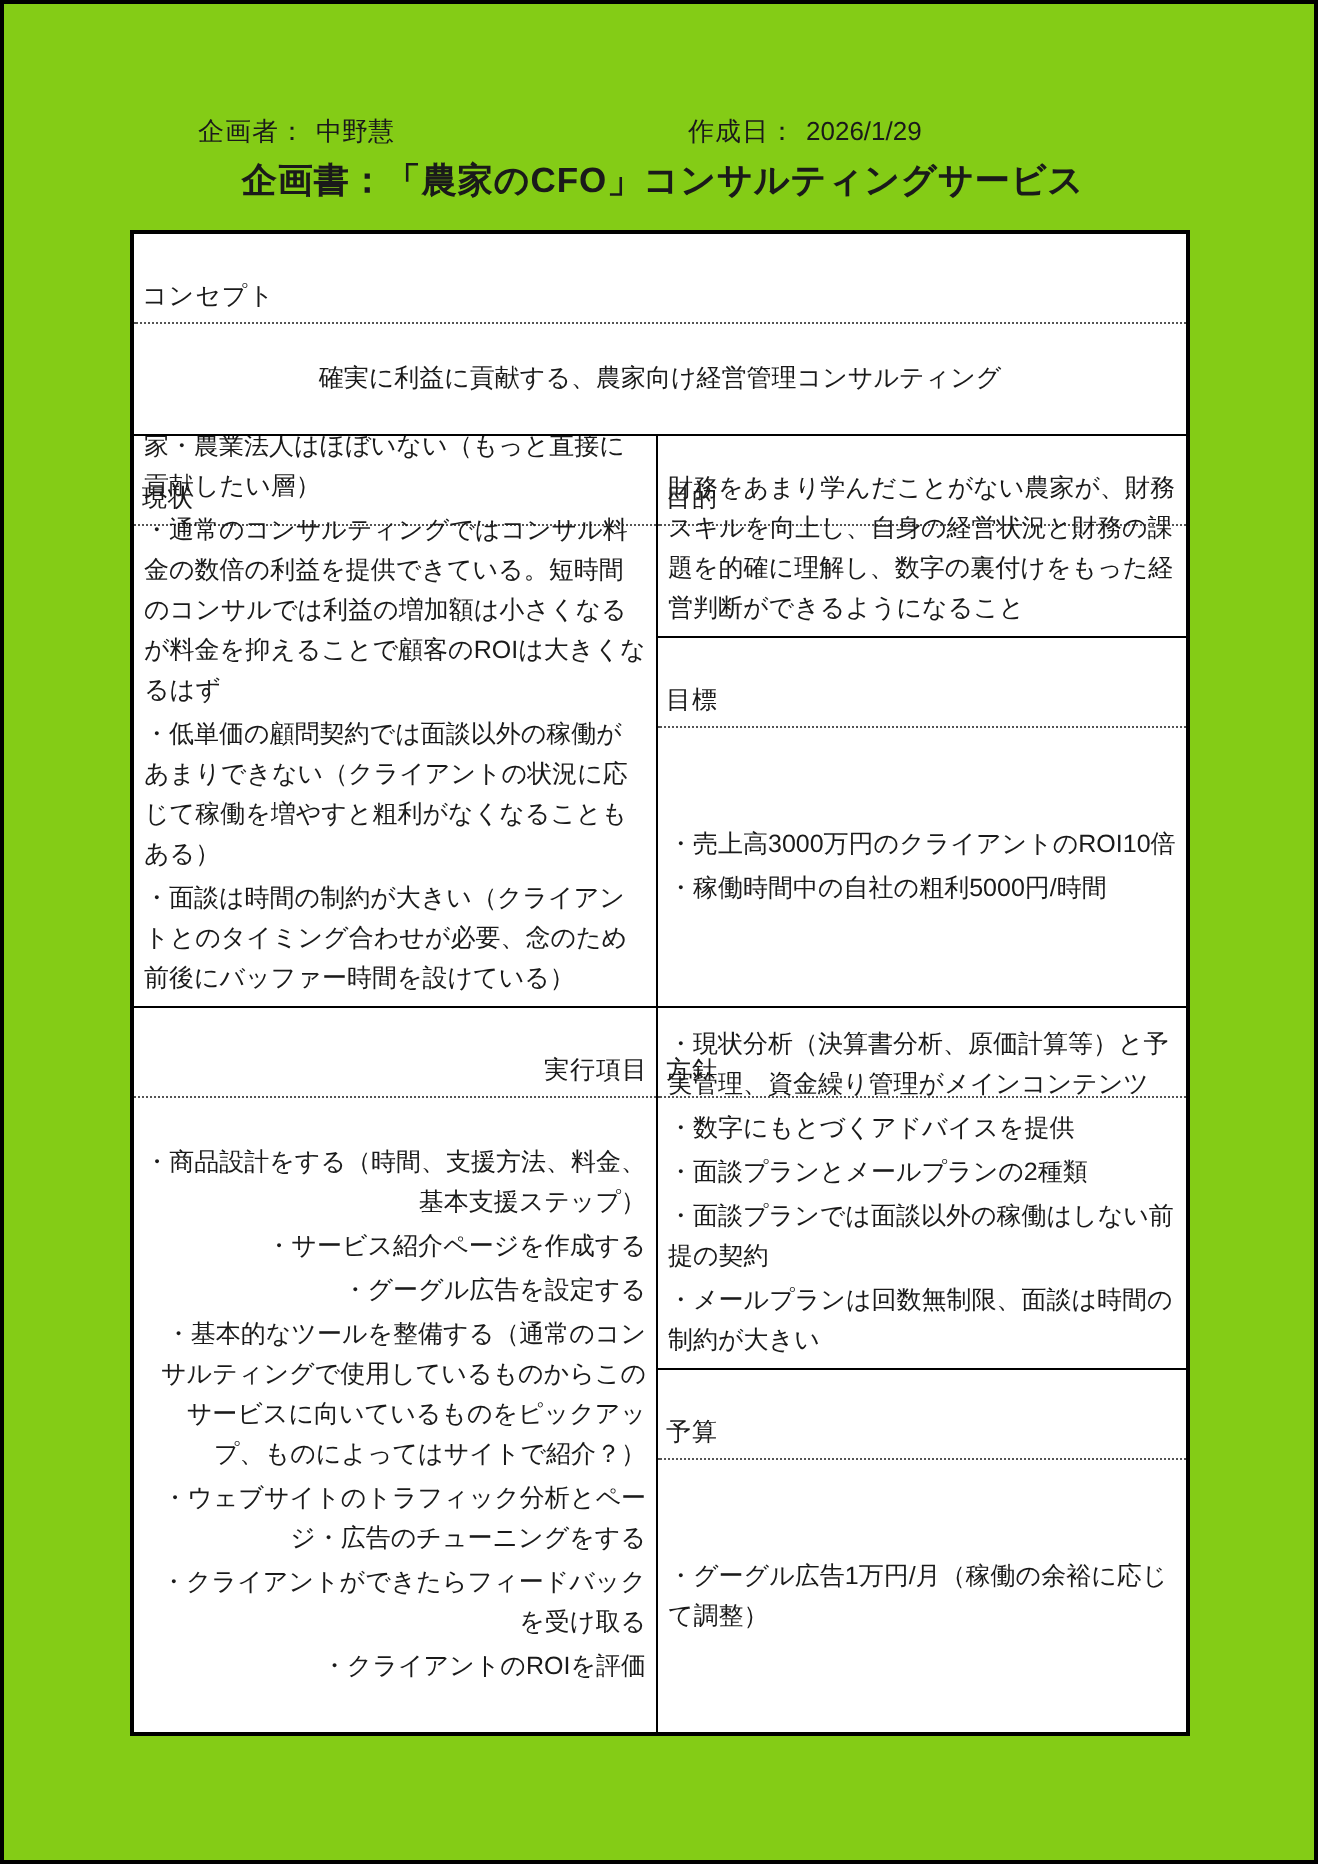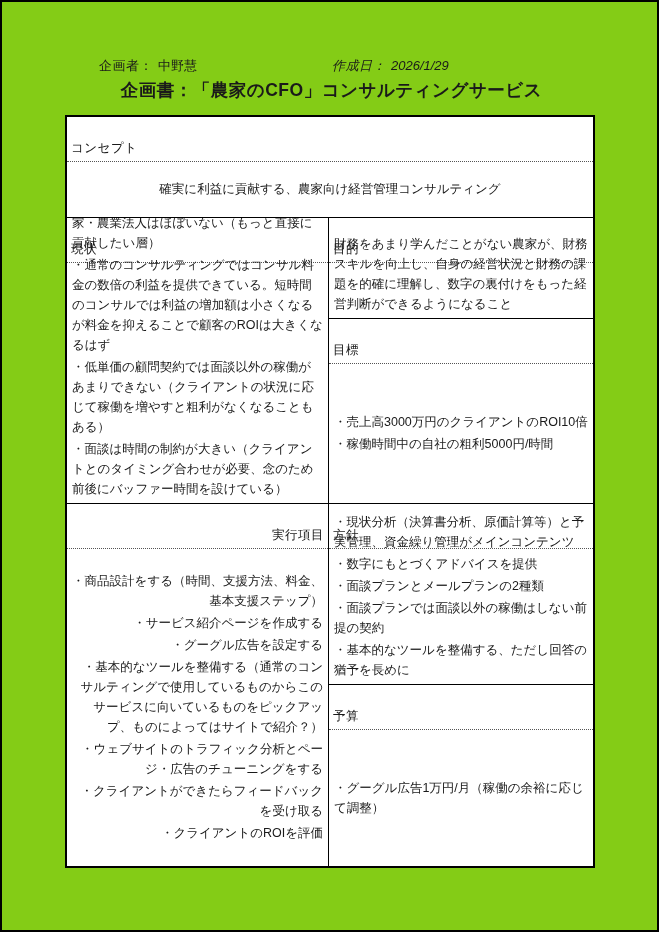--- a/index.html
+++ b/index.html
@@ -13,21 +13,21 @@
   .page {
     position: absolute;
     left: 0; top: 0;
     width: 659px; height: 932px;
     box-sizing: border-box;
     border: 2px solid #000;
     background: #84cc16;
   }
   
   .meta-planner { position: absolute; left: 97px; top: 55px; font-size: 13px; }
-  .meta-date    { position: absolute; left: 330px; top: 55px; font-size: 13px; font-style: italic; }
+  .meta-date    { position: absolute; left: 342px; top: 55px; font-size: 13px; }
   .meta-label { letter-spacing: 0.5px; }
   .meta-value { margin-left: 5px; }
   
   .doc-title {
     position: absolute; left: 0; top: 76px; width: 659px;
     text-align: center; font-weight: bold; font-size: 17.5px;
     letter-spacing: 0.5px;
   }
   
   .board {
@@ -143,21 +143,21 @@
     </section>
 
     <div class="stack">
       <section class="cell cell-houshin">
         <div class="sec-heading">方針</div>
         <div class="sec-body">
           <p>・現状分析（決算書分析、原価計算等）と予実管理、資金繰り管理がメインコンテンツ</p>
           <p>・数字にもとづくアドバイスを提供</p>
           <p>・面談プランとメールプランの2種類</p>
           <p>・面談プランでは面談以外の稼働はしない前提の契約</p>
-          <p>・基本的なツールを整備する、ただし回答の猶予を長めに</p>
+          <p>・メールプランは回数無制限、面談は時間の制約が大きい</p>
         </div>
       </section>
       <section class="cell cell-yosan">
         <div class="sec-heading">予算</div>
         <div class="sec-body v-center">
           <p>・グーグル広告1万円/月（稼働の余裕に応じて調整）</p>
         </div>
       </section>
     </div>
 

